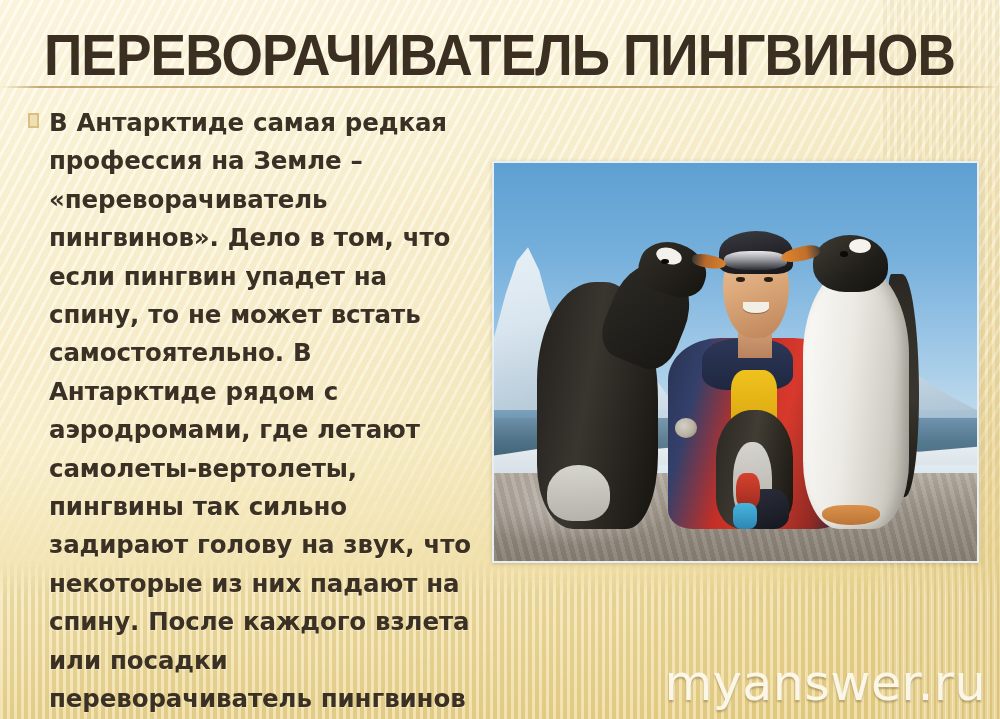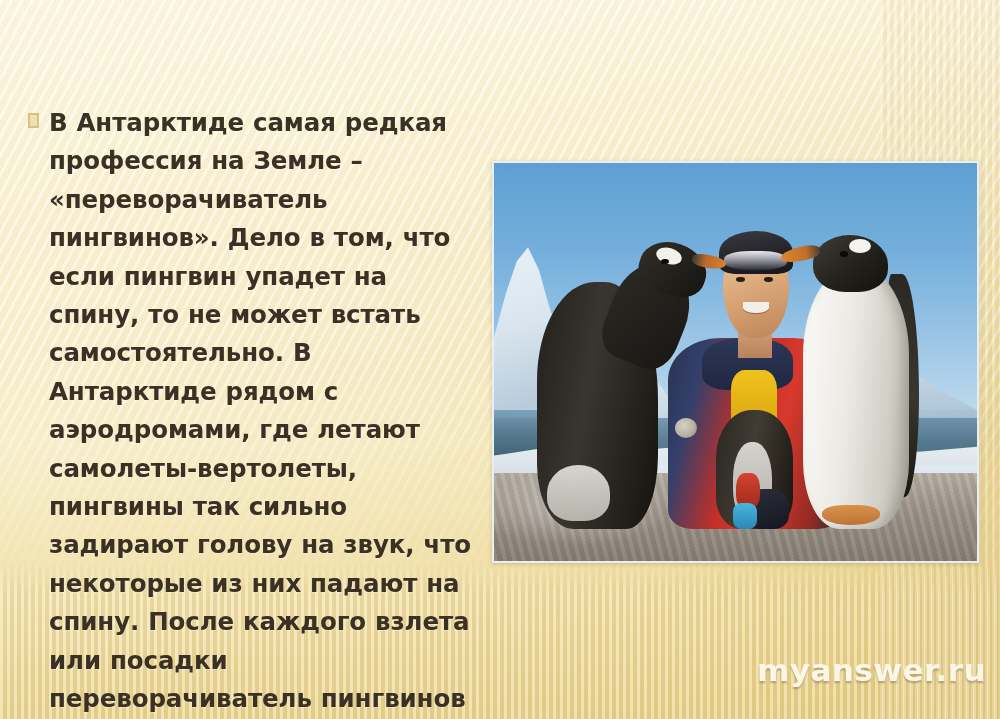--- a/index.html
+++ b/index.html
@@ -344,42 +344,46 @@
 
   
   #photo-blur{
     position:absolute;inset:0;
     backdrop-filter:blur(0.4px);
     pointer-events:none;
   }
 
   
   #watermark{
-    position:absolute;right:14px;bottom:26px;
+    position:absolute;right:14px;bottom:12px;
     font-family:"DejaVu Sans", sans-serif;
-    font-weight:700;
-    font-size:31px;
+    font-weight:400;
+    font-size:49px;
     line-height:46px;
     letter-spacing:0.5px;
     color:#fdf8e9;
     text-shadow:
       0 2px 2px rgba(130,105,55,.55),
       1px 1px 0 rgba(255,255,255,.35);
     opacity:.96;
   }
 </style>
 </head>
 <body>
 
 <div id="slide">
 
   <div id="stripes-diag"></div>
   <div id="stripes-vert"></div>
   <div id="stripes-right"></div>
 
+  <div id="title-block">
+    <div id="title-text">ПЕРЕВОРАЧИВАТЕЛЬ ПИНГВИНОВ</div>
+    <div id="title-rule"></div>
+  </div>
 
   <div id="body-block">
     <div class="bullet-row">
       <span id="bullet-glyph"></span>
       <div id="body-text">В Антарктиде самая редкая профессия на Земле – «переворачиватель пингвинов». Дело в том, что если пингвин упадет на спину, то не может встать самостоятельно. В Антарктиде рядом с аэродромами, где летают самолеты-вертолеты, пингвины так сильно задирают голову на звук, что некоторые из них падают на спину. После каждого взлета или посадки переворачиватель пингвинов ходит вокруг аэродрома и ставит бедных пингвинов на лапы.</div>
     </div>
   </div>
 
   <div id="photo-frame">
     <div id="photo">

